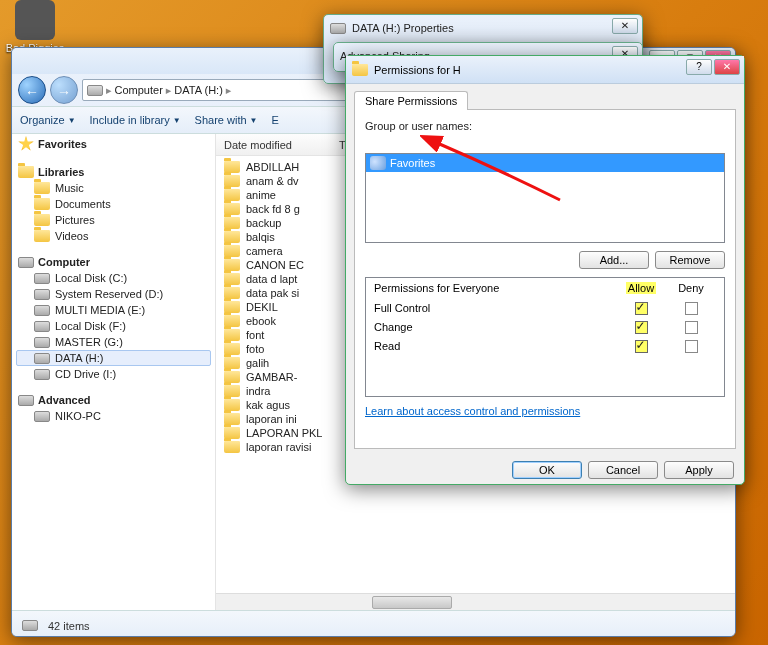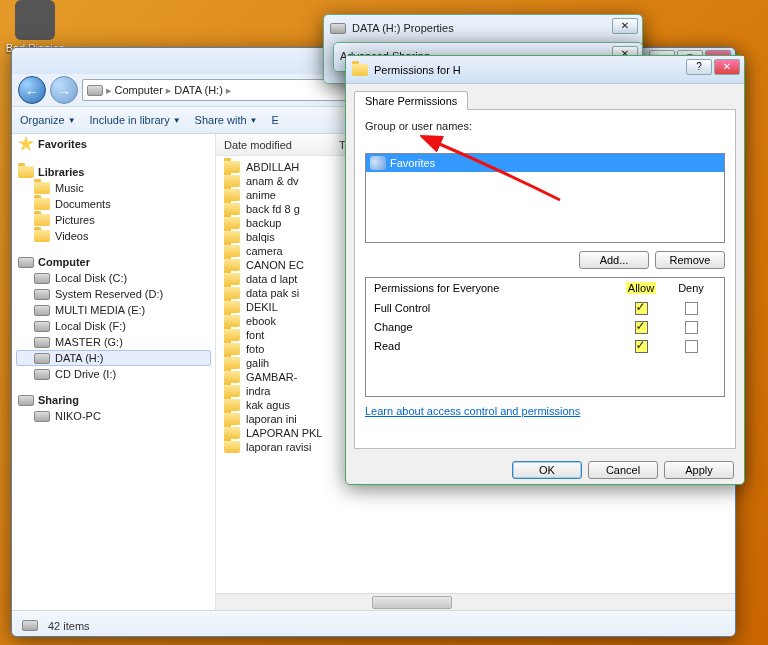--- a/index.html
+++ b/index.html
@@ -197,21 +197,21 @@
             <span>DATA (H:)</span>
           </div>
         <div class="item">
             <span class="drive"></span>
             <span>CD Drive (I:)</span>
           </div>
       </div>
       <div class="grp">
         <div class="grphdr">
             <span class="drive"></span>
-            <span>Sharing</span>
+            <span>Advanced</span>
           </div>
         <div class="item">
             <span class="drive"></span>
             <span>NIKO-PC</span>
           </div>
       </div>
     </div>
     <div class="content">
       <div class="colhdr">
         <div class="col" style="flex:0 0 115px">Date modified</div>

